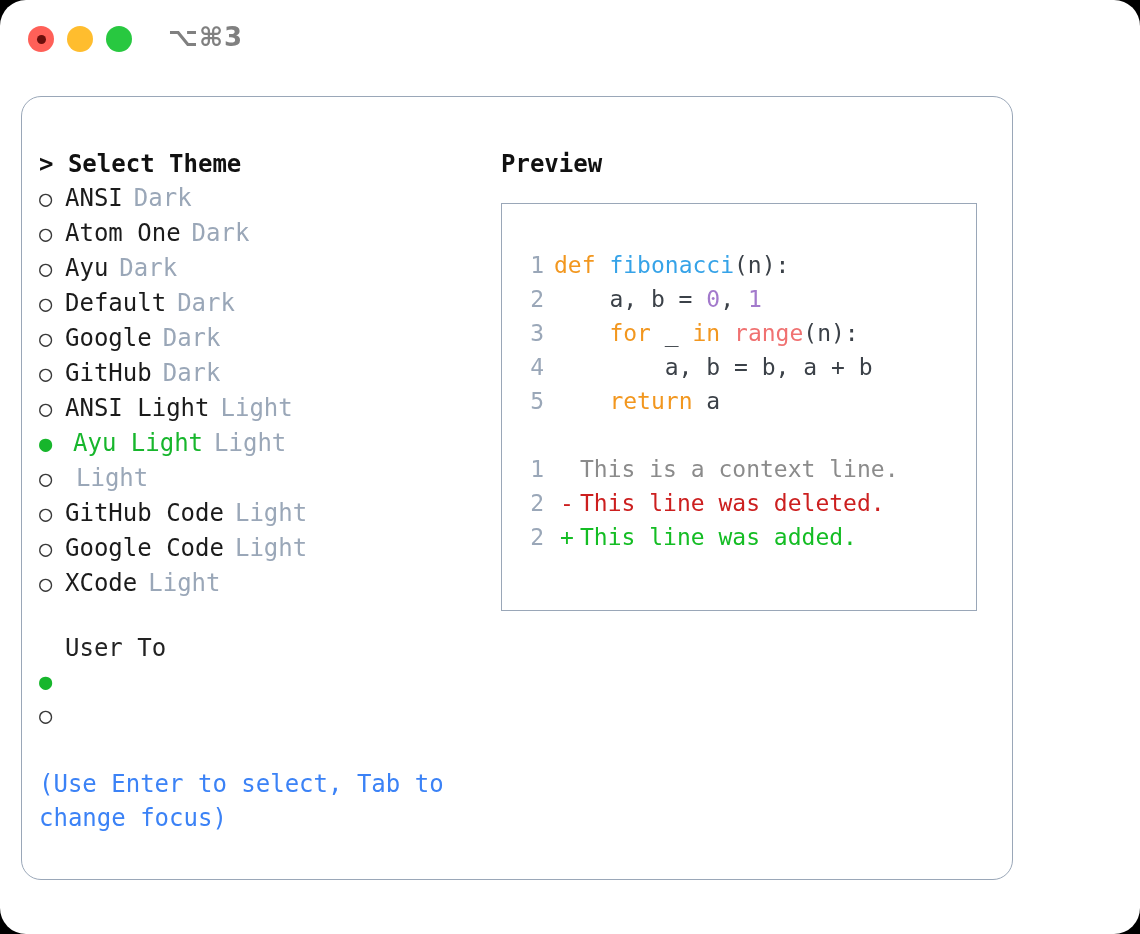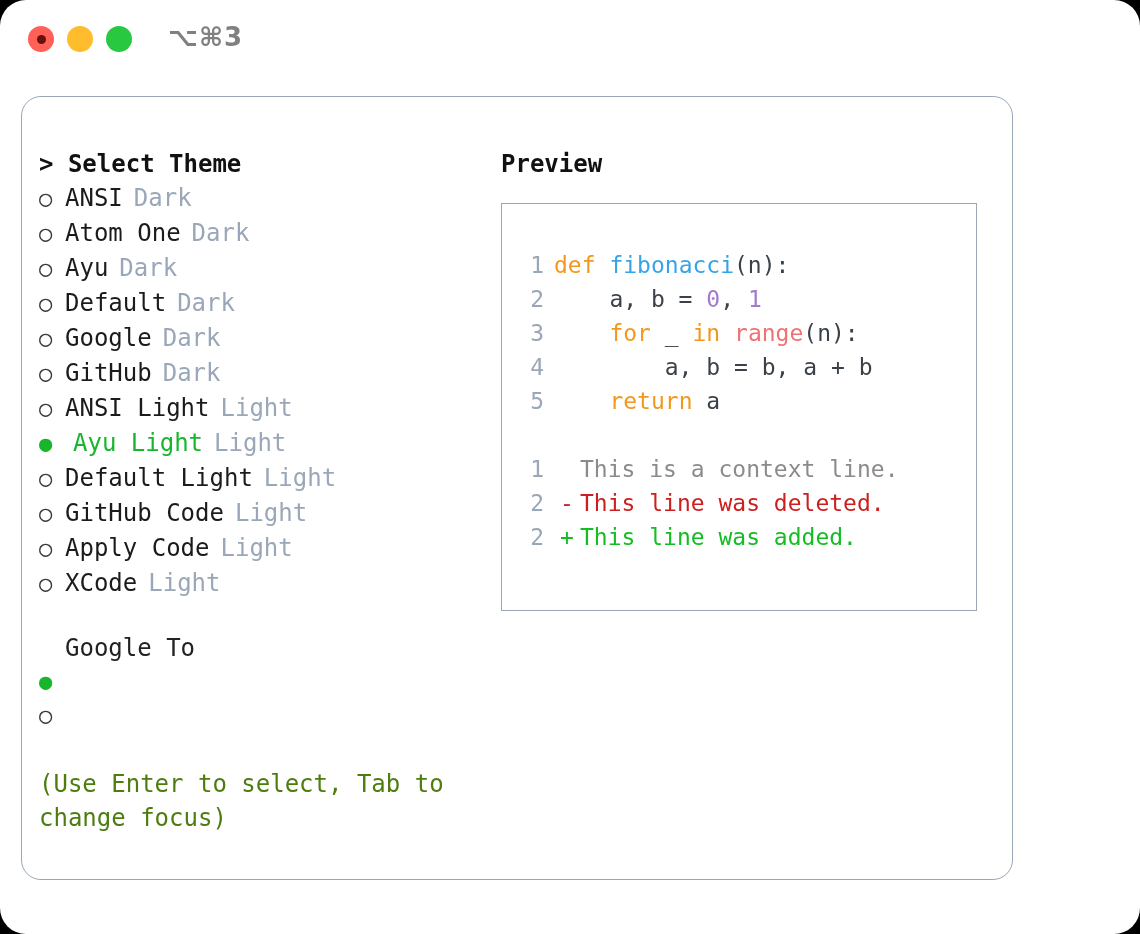--- a/index.html
+++ b/index.html
@@ -138,21 +138,21 @@
     color: #9aa7b8;
     margin-left: 11px;
   }
 
   .spacer-sm { height: 30px; }
 
   .hint {
     margin-top: 34px;
     font-size: 24px;
     line-height: 34px;
-    color: #4d7c0f;
+    color: #3b82f6;
     width: 420px;
   }
 
   
   .right-col {
     position: absolute;
     left: 479px;
     top: 50px;
     width: 500px;
   }
@@ -234,29 +234,29 @@
 
         <div id="theme-list">
             <div class="opt-row"><span class="bullet">○</span><span class="opt-label">ANSI</span><span class="opt-meta">Dark</span></div>
             <div class="opt-row"><span class="bullet">○</span><span class="opt-label">Atom One</span><span class="opt-meta">Dark</span></div>
             <div class="opt-row"><span class="bullet">○</span><span class="opt-label">Ayu</span><span class="opt-meta">Dark</span></div>
             <div class="opt-row"><span class="bullet">○</span><span class="opt-label">Default</span><span class="opt-meta">Dark</span></div>
             <div class="opt-row"><span class="bullet">○</span><span class="opt-label">Google</span><span class="opt-meta">Dark</span></div>
             <div class="opt-row"><span class="bullet">○</span><span class="opt-label">GitHub</span><span class="opt-meta">Dark</span></div>
             <div class="opt-row"><span class="bullet">○</span><span class="opt-label">ANSI Light</span><span class="opt-meta">Light</span></div>
             <div class="opt-row selected"><span class="bullet on">●</span><span class="opt-label">Ayu Light</span><span class="opt-meta">Light</span></div>
-            <div class="opt-row"><span class="bullet">○</span><span class="opt-label">Default Light</span><span class="opt-meta">Light</span></div>
+            <div class="opt-row"><span class="bullet">○</span><span class="opt-meta">Light</span></div>
             <div class="opt-row"><span class="bullet">○</span><span class="opt-label">GitHub Code</span><span class="opt-meta">Light</span></div>
-            <div class="opt-row"><span class="bullet">○</span><span class="opt-label">Apply Code</span><span class="opt-meta">Light</span></div>
+            <div class="opt-row"><span class="bullet">○</span><span class="opt-label">Google Code</span><span class="opt-meta">Light</span></div>
             <div class="opt-row"><span class="bullet">○</span><span class="opt-label">XCode</span><span class="opt-meta">Light</span></div>
           </div>
 
         <div class="spacer-sm"></div>
 
-        <div class="section-head-plain"><span style="display:inline-block;width:26px;"></span><span>Google To</span></div>
+        <div class="section-head-plain"><span style="display:inline-block;width:26px;"></span><span>User To</span></div>
 
         <div id="apply-list">
             <div class="opt-row selected"><span class="bullet on">●</span></div>
             <div class="opt-row"><span class="bullet">○</span></div>
           </div>
 
         <div class="hint">(Use Enter to select, Tab to change focus)</div>
       </div>
 
       <div class="right-col">

